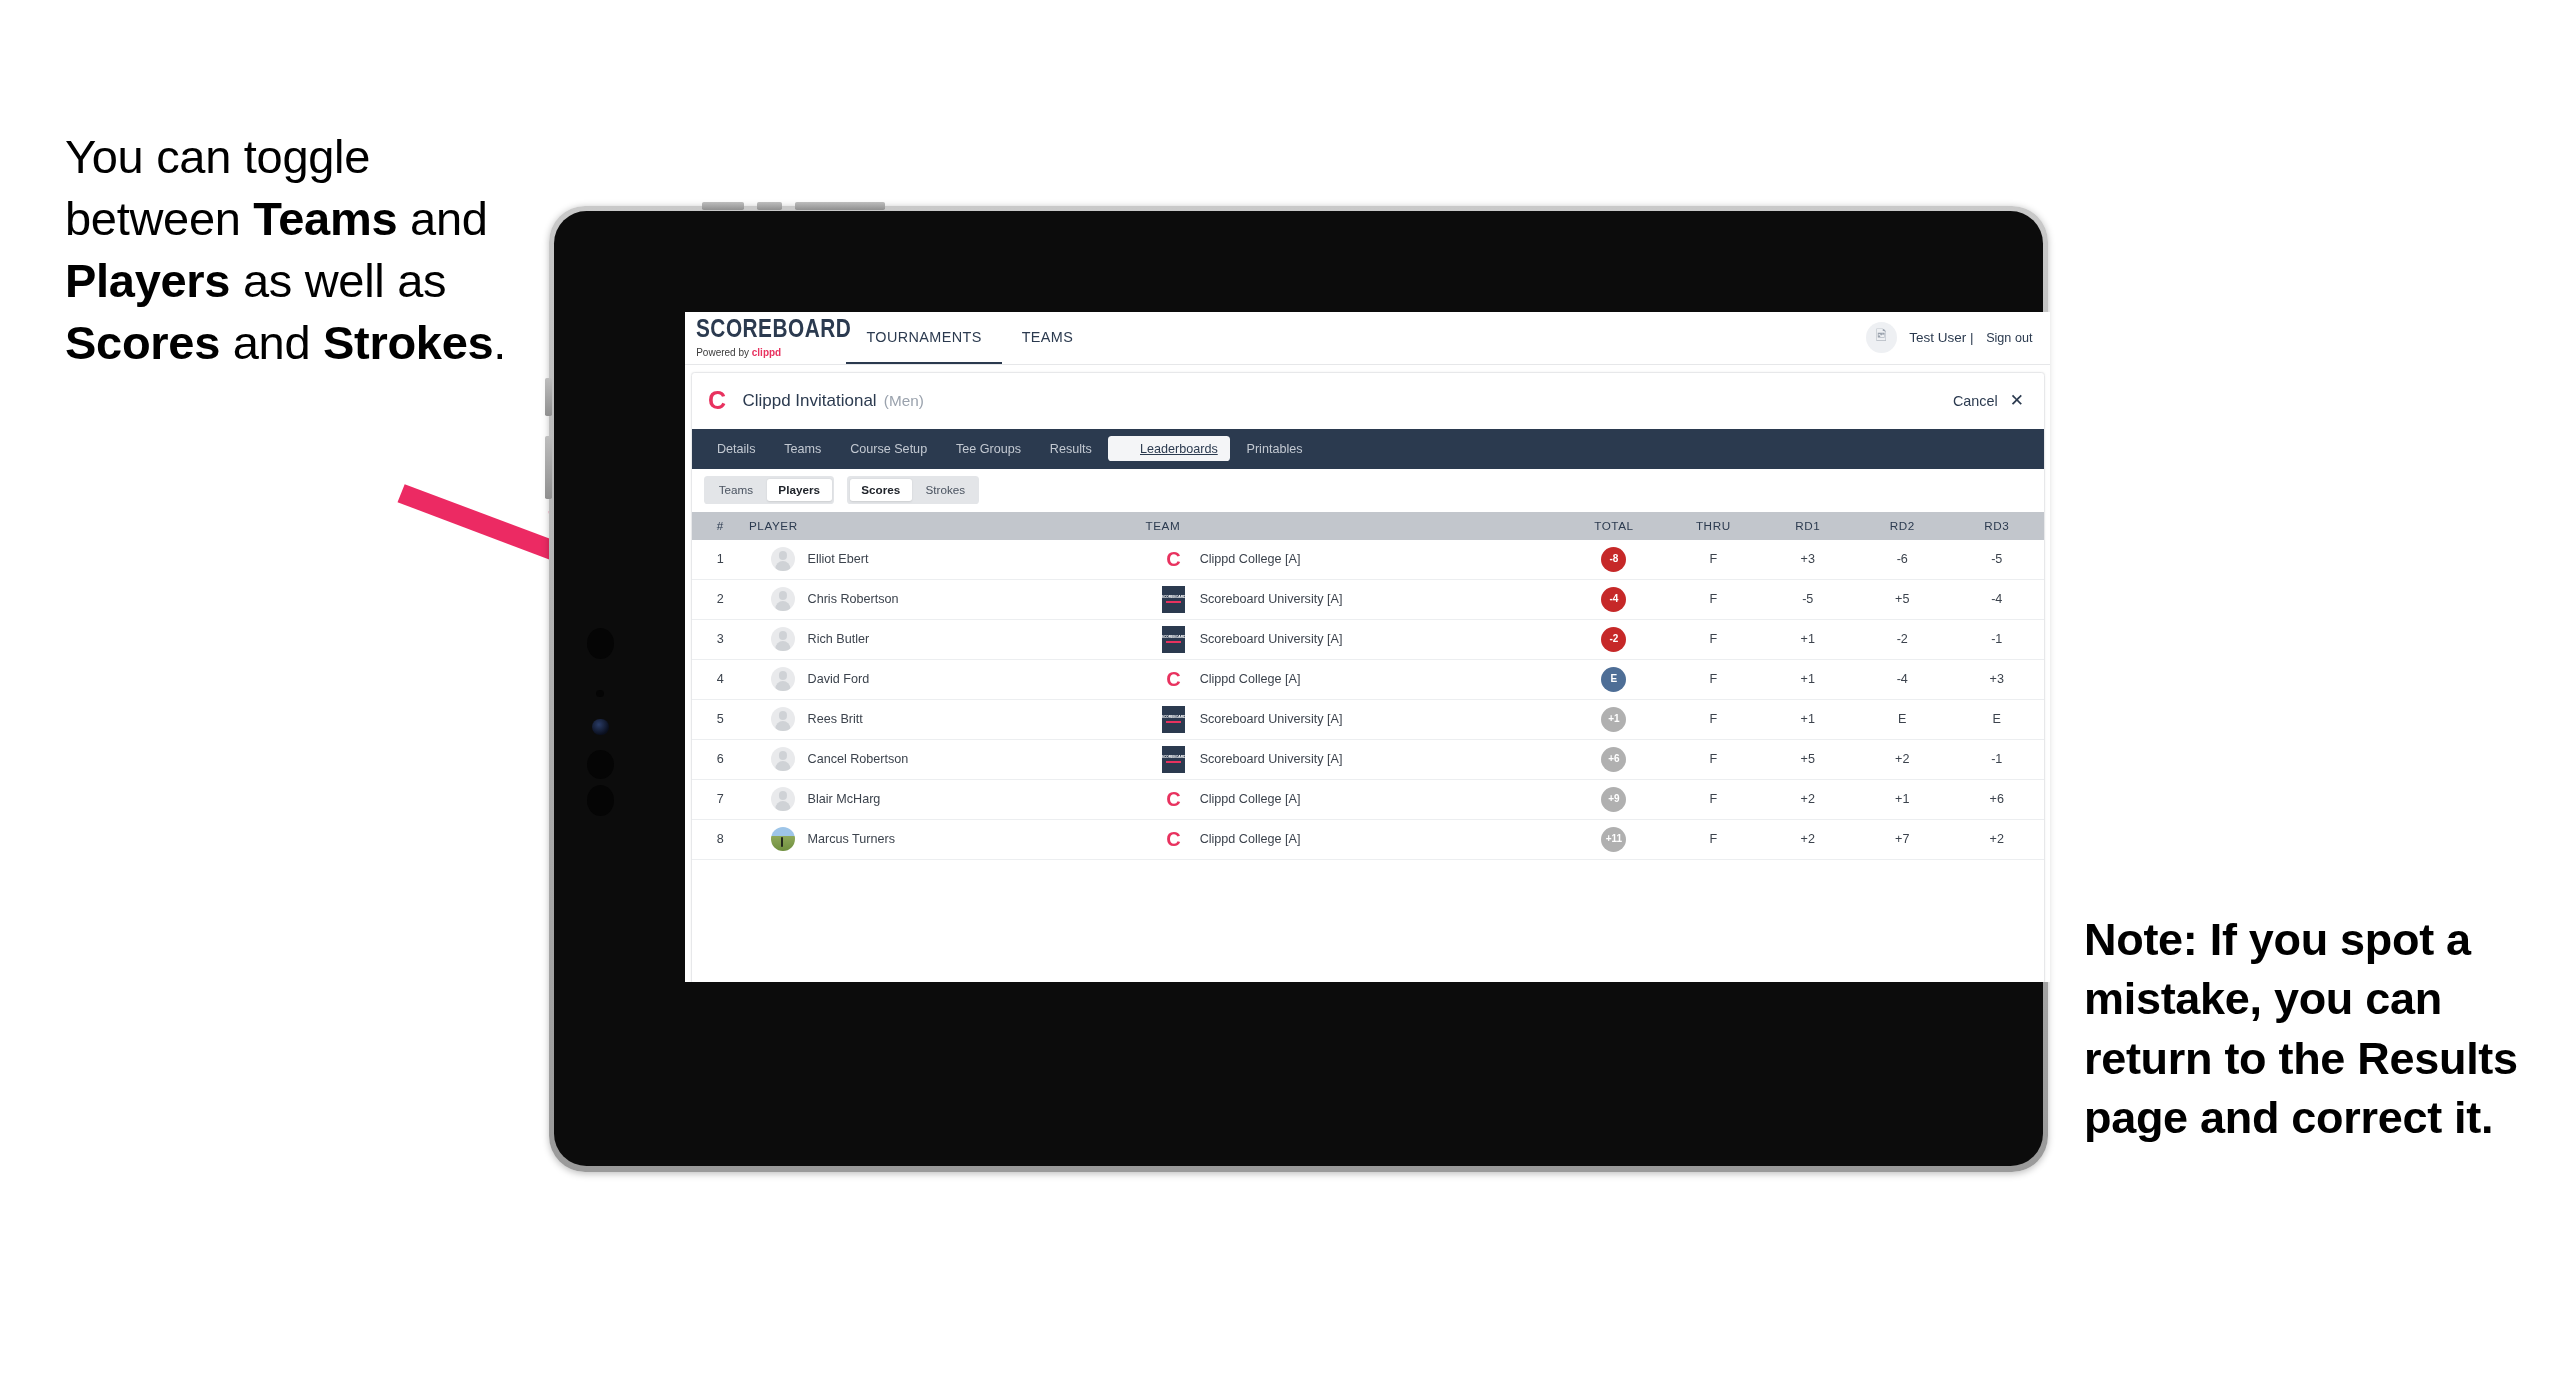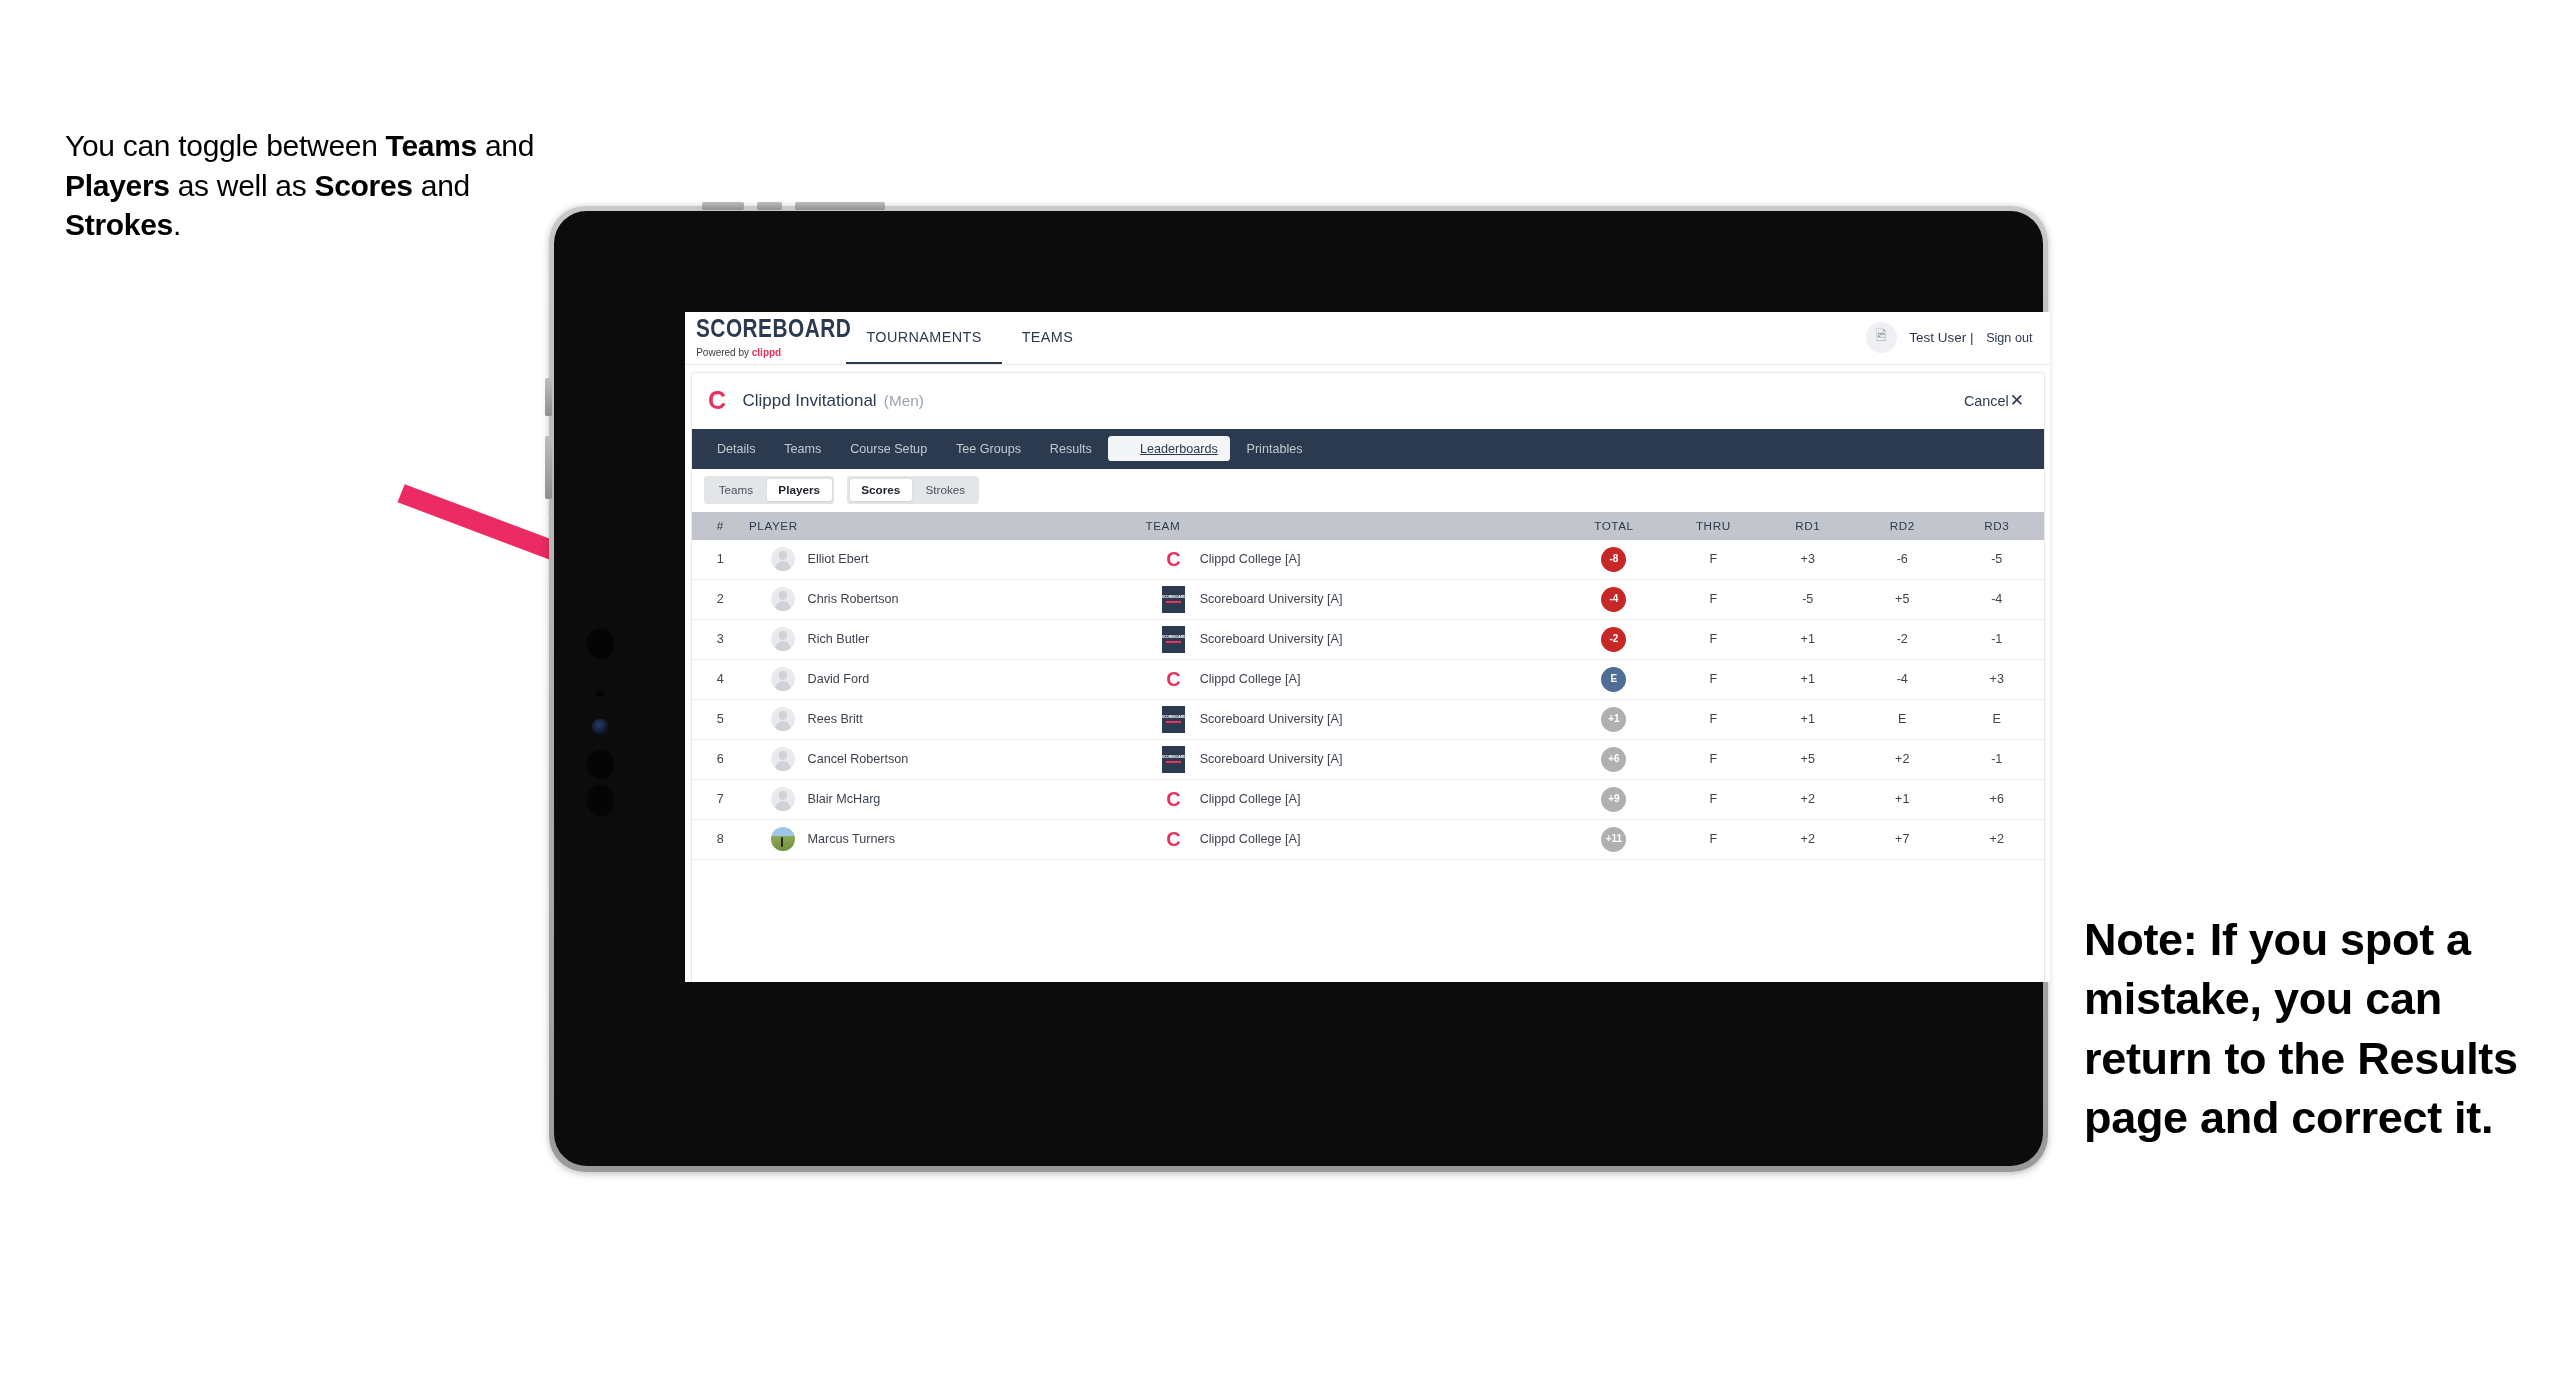--- a/index.html
+++ b/index.html
@@ -19,21 +19,21 @@
   
   .annot {
     position: absolute;
     color: #000000;
     font-family: "Liberation Sans", sans-serif;
   }
   #annot-left {
     left: 65px;
     top: 126px;
     width: 479px;
-    font-size: 30px;
+    font-size: 47px;
     line-height: 1.32;
     font-weight: 400;
     letter-spacing: -0.3px;
   }
   #annot-left b { font-weight: 700; }
 
   #annot-right {
     left: 2084px;
     top: 910px;
     width: 492px;
@@ -205,21 +205,21 @@
     line-height: 1;
     margin-right: 16.3px;
     font-family: "Liberation Sans", sans-serif;
   }
   #tourney-name { font-size: 17px; color: #2b3a4f; }
   #tourney-gender { font-size: 15.3px; color: #9aa2ad; margin-left: 7.2px; }
   #cancel-wrap {
     margin-left: auto;
     display: flex;
     align-items: center;
-    gap: 1px;
+    gap: 12px;
     cursor: pointer;
   }
   #cancel-label { font-size: 14.4px; color: #2b3a4f; }
   #cancel-x { font-size: 17px; color: #2b3a4f; line-height: 1; }
 
   
   #subnav {
     background: #2b3a4f;
     height: 40px;
     display: flex;

